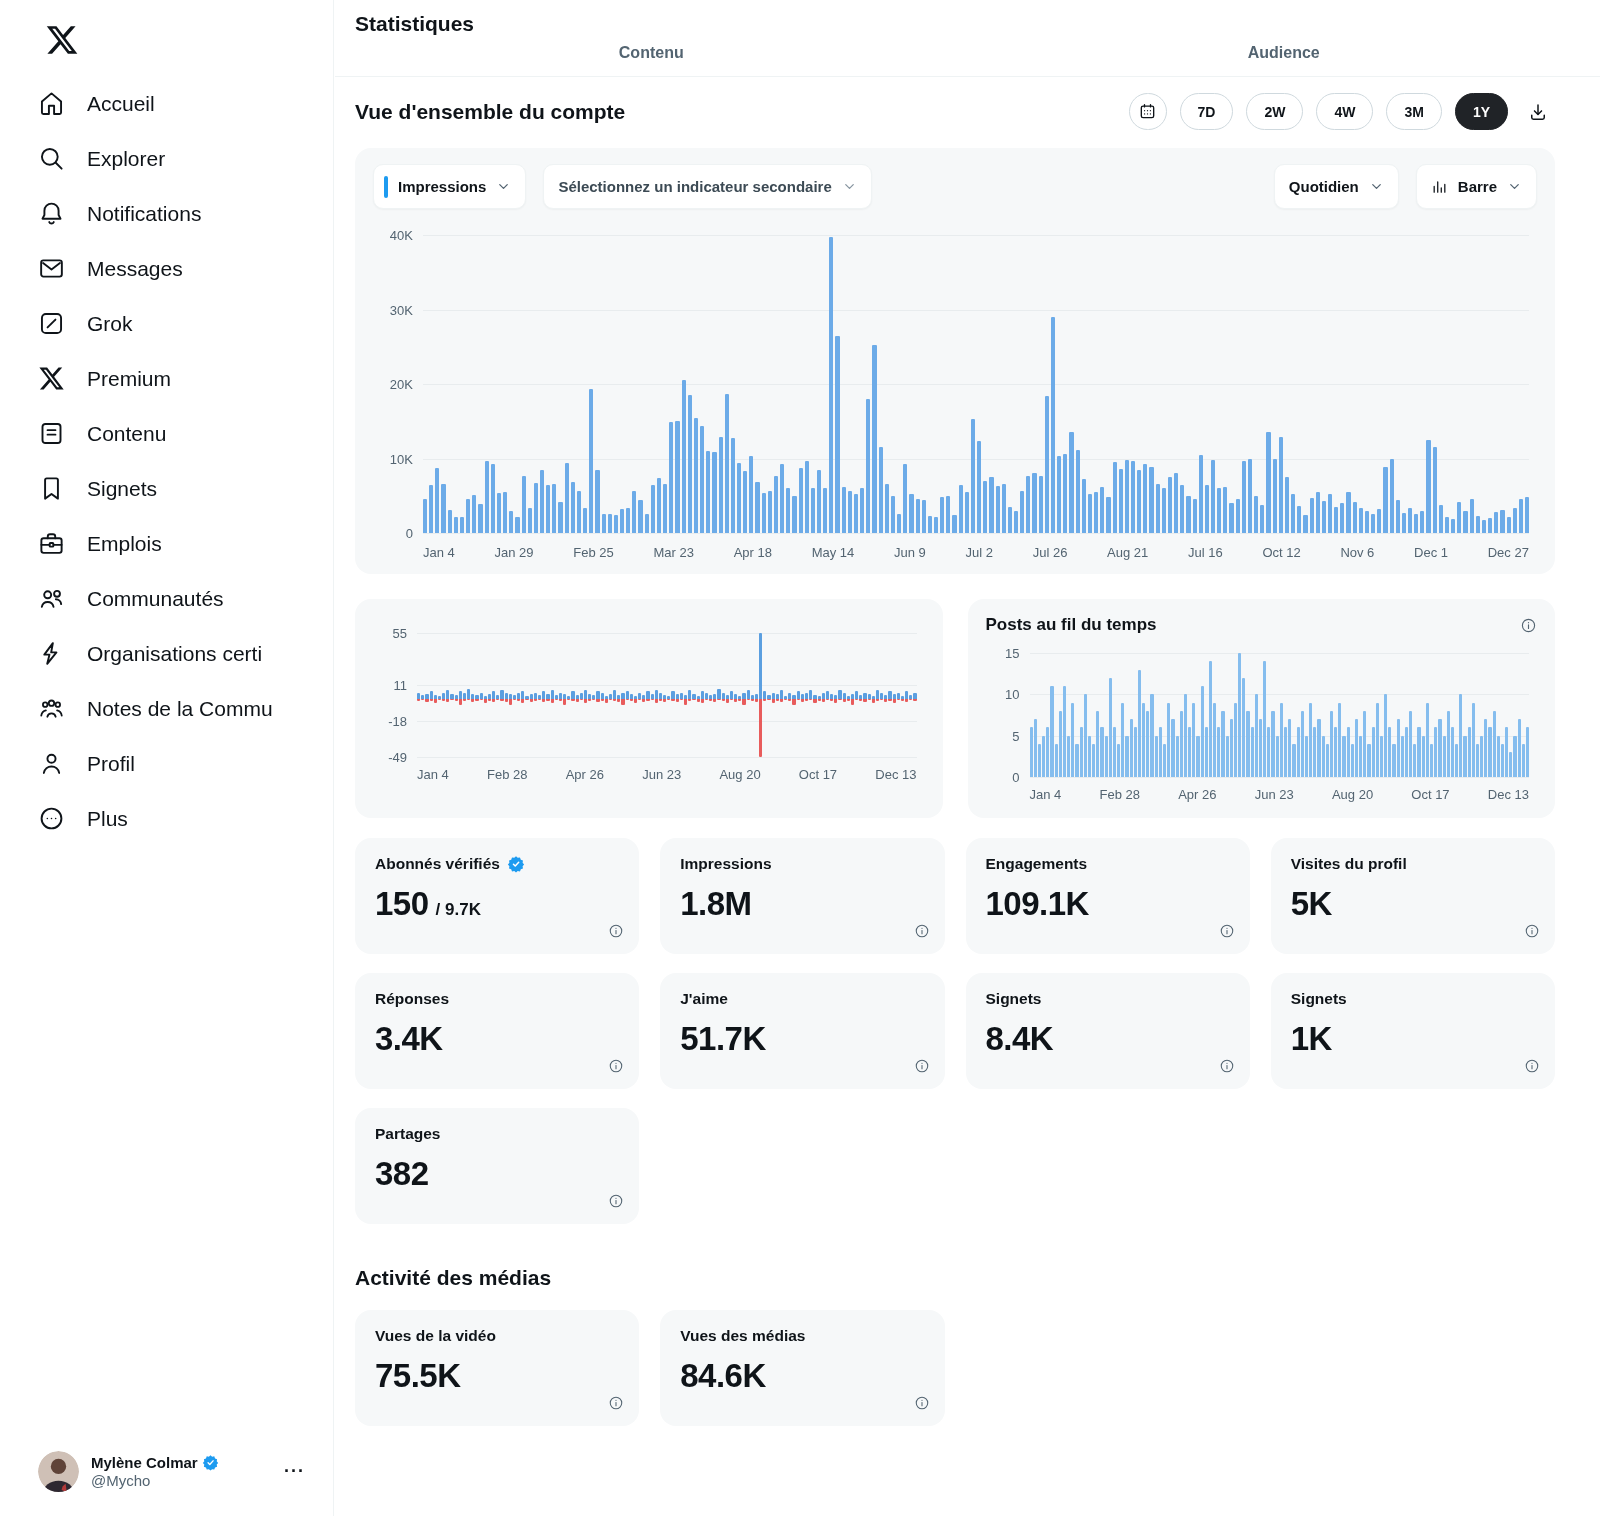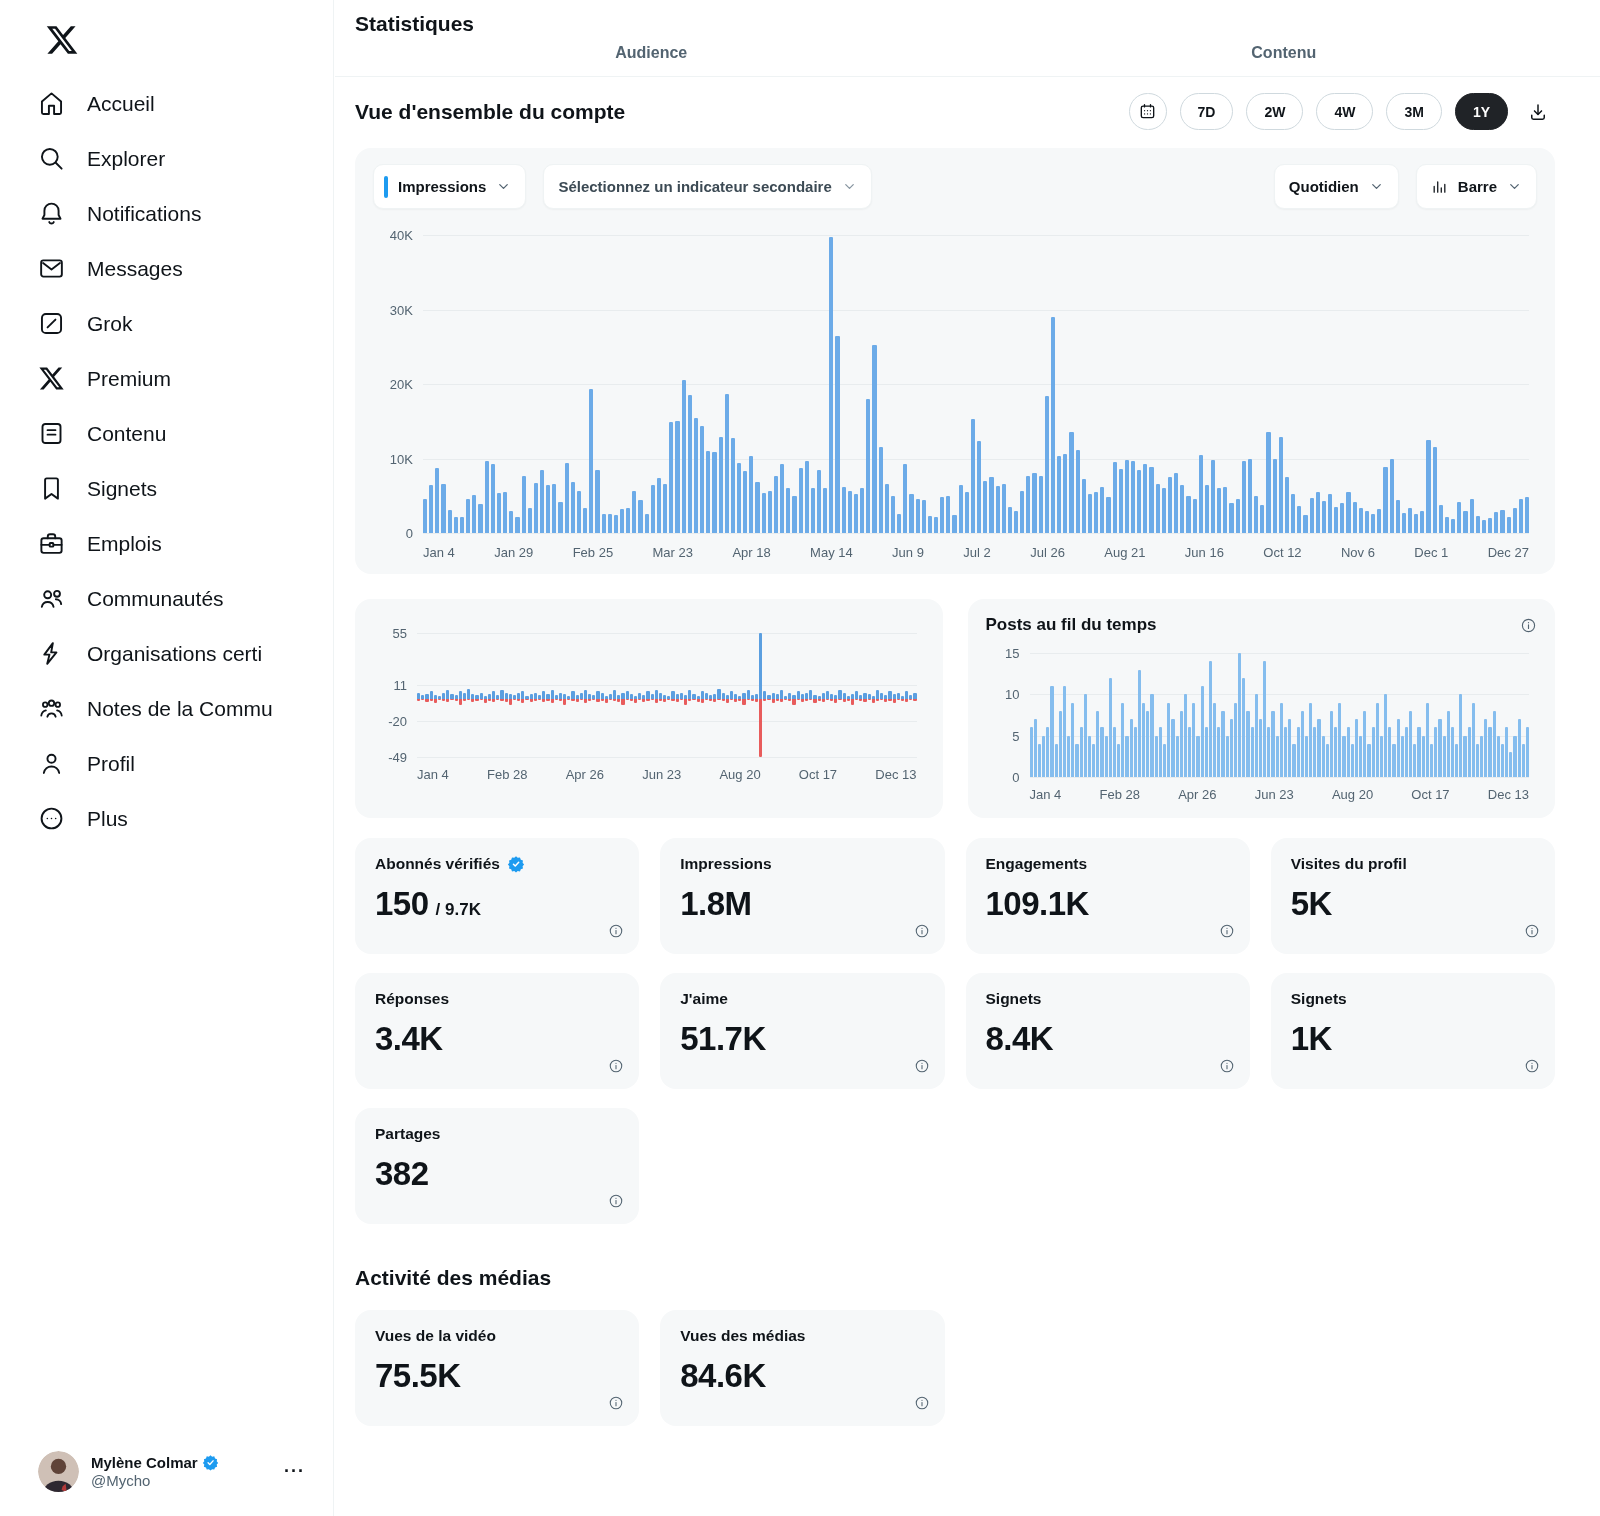--- a/index.html
+++ b/index.html
@@ -216,24 +216,24 @@
     <div class="profile-more">···</div>
   </div>
 </nav>
 
 <main class="content">
 
   <div class="content-top">
     <h1 class="page-title">Statistiques</h1>
     <div class="tabs">
       <div class="tab">
-        <span>Audience</span>
+        <span>Contenu</span>
       </div>
       <div class="tab">
-        <span>Contenu</span>
+        <span>Audience</span>
       </div>
     </div>
   </div>
 
   <div class="overview-row">
     <h2 class="overview-title">Vue d'ensemble du compte</h2>
     <div class="range-group">
       <button class="icon-pill">
         <svg width="19" height="19" viewBox="0 0 24 24" fill="none" stroke="#0f1419" stroke-width="1.7" stroke-linecap="round">
             <rect x="4.2" y="5.2" width="15.6" height="14.6" rx="2.2"></rect>
@@ -495,39 +495,39 @@
           <span>Jan 4</span>
           <span>Jan 29</span>
           <span>Feb 25</span>
           <span>Mar 23</span>
           <span>Apr 18</span>
           <span>May 14</span>
           <span>Jun 9</span>
           <span>Jul 2</span>
           <span>Jul 26</span>
           <span>Aug 21</span>
-          <span>Jun 16</span>
+          <span>Jul 16</span>
           <span>Oct 12</span>
           <span>Nov 6</span>
           <span>Dec 1</span>
           <span>Dec 27</span>
         </div>
       </div>
   </section>
 
   <div class="sub-row">
     <section class="panel sub-panel">
       <div class="chart chart-sub">
           <div class="plot">
             <div class="gridline" style="top: 0%;"></div>
             <div class="ytick" style="top: 0%;">55</div>
             <div class="gridline" style="top: 42.3077%;"></div>
             <div class="ytick" style="top: 42.3077%;">11</div>
             <div class="gridline" style="top: 71.1538%;"></div>
-            <div class="ytick" style="top: 71.1538%;">-20</div>
+            <div class="ytick" style="top: 71.1538%;">-18</div>
             <div class="gridline" style="top: 100%;"></div>
             <div class="ytick" style="top: 100%;">-49</div>
             <div class="bars pos" style="height: 52.8846%;">
               <div class="bar" style="height: 9.09091%; background: rgb(91, 159, 224);"></div>
               <div class="bar" style="height: 5.45455%; background: rgb(91, 159, 224);"></div>
               <div class="bar" style="height: 7.27273%; background: rgb(91, 159, 224);"></div>
               <div class="bar" style="height: 10.9091%; background: rgb(91, 159, 224);"></div>
               <div class="bar" style="height: 5.45455%; background: rgb(91, 159, 224);"></div>
               <div class="bar" style="height: 3.63636%; background: rgb(91, 159, 224);"></div>
               <div class="bar" style="height: 9.09091%; background: rgb(91, 159, 224);"></div>

